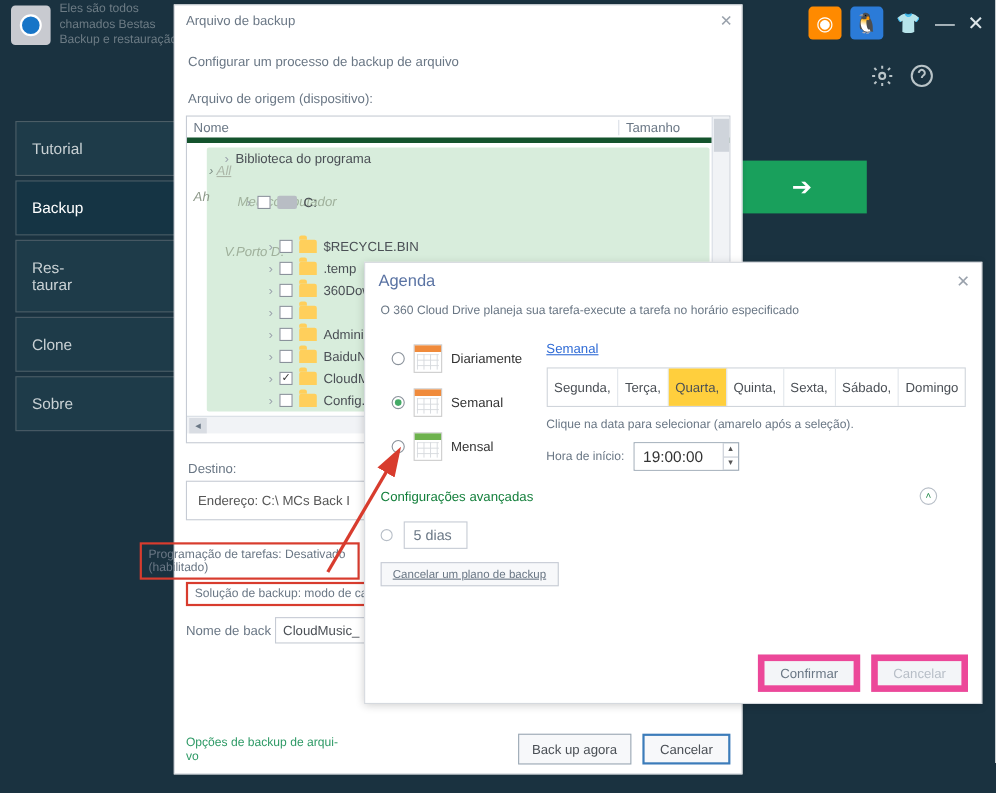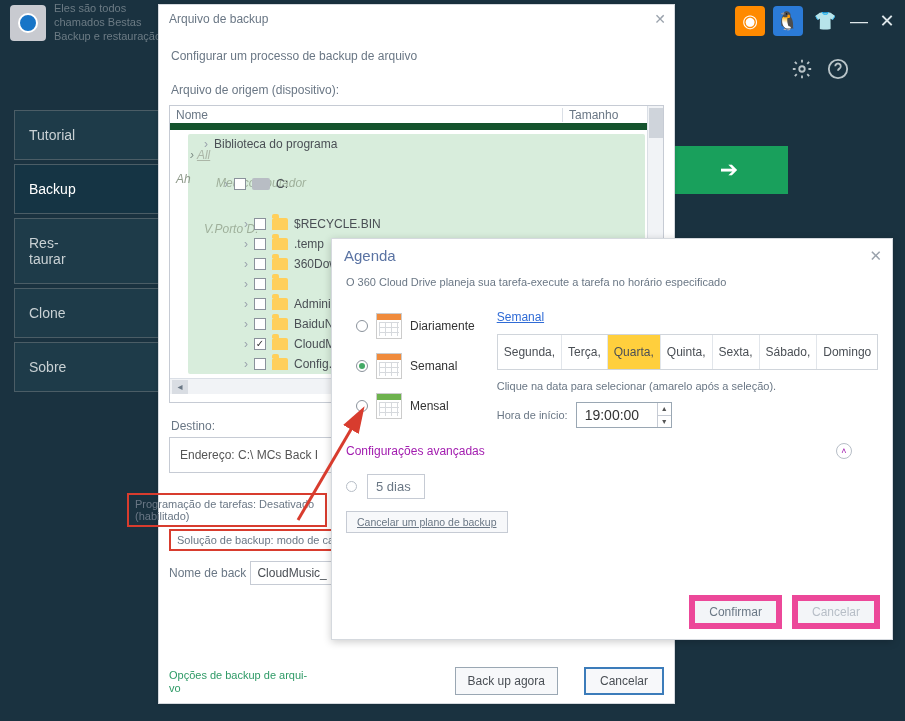--- a/index.html
+++ b/index.html
@@ -28,21 +28,21 @@
     .go-btn { position:absolute; left:670px; top:146px; width:118px; height:48px; background:#19a05c; display:flex; align-items:center; justify-content:center; }
     .go-btn .arr { color:#fff; font-size:22px; }
 
     
     .dlg1 { position:absolute; left:158px; top:4px; width:517px; height:700px; background:#fff; border:1px solid #d5d9de; box-shadow:0 0 4px rgba(0,0,0,0.15); }
     .dlg1-header { height:30px; padding:7px 10px; color:#6a7785; font-size:12px; position:relative; }
     .dlg1-header .close { position:absolute; right:8px; top:6px; color:#9aa2ac; font-size:14px; }
     .dlg1-body { padding:8px 10px; }
     .dlg1 .section-label { color:#6a7785; margin:6px 0 8px 2px; }
     .tree-box { border:1px solid #c6cbd4; height:298px; position:relative; margin-bottom:12px; background:#fff; }
-    .tree-head { display:flex; border-bottom:7px solid #14532d; color:#6a7785; font-size:12px; height:24px; align-items:center; }
+    .tree-head { display:flex; border-bottom:5px solid #14532d; color:#6a7785; font-size:12px; height:24px; align-items:center; }
     .tree-head .c1 { flex:1; padding-left:6px; border-right:1px solid #dadfe6; }
     .tree-head .c2 { width:100px; padding-left:6px; }
     .tree-body { position:relative; height:248px; overflow:hidden; }
     .ghost { position:absolute; left:18px; right:18px; top:4px; height:240px; background:#d8eddc; border-radius:2px; z-index:0; }
     .ghost-lines { position:absolute; left:26px; top:14px; color:#abb6a7; font-style:italic; font-size:12px; line-height:22px; z-index:0; }
     .rows { position:relative; z-index:1; margin-top:4px; }
     .row { display:flex; align-items:center; height:20px; padding-left:70px; font-size:12px; color:#4a4f55; }
     .row.top { padding-left:30px; }
     .row.sub { padding-left:50px; }
     .chev { width:12px;color:#9aa2ac; display:inline-block; text-align:center; margin-right:2px;}
@@ -61,21 +61,21 @@
 
     .red-box { border:2px solid #d83c2e; padding:3px 6px; color:#6a7785; font-size:11px; }
     .red-box.one { position:absolute; left:-42px; width:200px; }
 
     .backup-name { display:flex; align-items:center; gap:4px; margin-top:10px; }
     .backup-name label { color:#6a7785; }
     .backup-name input { flex:1; border:1px solid #c6cbd4; padding:4px 6px; font-size:12px; color:#4a4f55; }
 
     .dlg1-footer { position:absolute; bottom:8px; left:10px; right:10px; display:flex; align-items:flex-end; }
     .opts-link { color:#2e9a66; font-size:11px; line-height:1.2; }
-    .footer-btns { margin-left:auto; display:flex; gap:26px;justify-content:space-between; }
+    .footer-btns { margin-left:auto; display:flex; gap:10px;justify-content:space-between; }
     .btn { border:1px solid #9aa7b3; background:#f7f8fa; color:#4a4f55; padding:5px 12px; font-size:12px;}
     .btn.cancel { border:2px solid #3c7cba; padding:5px 14px; }
 
     
     .red-arrow { position:absolute; left:290px; top:400px; z-index:50; pointer-events:none; }
 
     
     .dlg2 { position:absolute; left:331px; top:238px; width:562px; height:402px; background:#fff; border:1px solid #d5d9de; box-shadow:0 2px 8px rgba(0,0,0,0.2); z-index:40; }
     .dlg2-header { padding:8px 12px; color:#5a73a3; font-size:15px; position:relative; }
     .dlg2-header .close { position:absolute; right:10px; top:8px; color:#9aa2ac; }
@@ -102,21 +102,21 @@
     .comma { padding:10px 0 10px 0; color:#4a4f55; }
     .hint { color:#6a7785; font-size:11px; margin-bottom:10px; }
     .time-row { display:flex; align-items:center; gap:8px; }
     .time-row label { color:#6a7785; font-size:11px; }
     .time-input { display:flex; border:1px solid #9aa7b3; }
     .time-input input { border:none; padding:4px 8px; font-size:14px; width:80px; color:#333; }
     .spin { width:14px; display:flex; flex-direction:column; border-left:1px solid #c6cbd4; }
     .spin div { flex:1; font-size:7px; display:flex; align-items:center; justify-content:center; color:#555; }
     .spin div:first-child{border-bottom:1px solid #c6cbd4;}
 
-    .adv { padding:10px 14px 4px; display:flex; align-items:center; color:#a21caf; font-size:12px; position:relative;}
+    .adv { padding:10px 14px 4px; display:flex; align-items:center; color:#15803d; font-size:12px; position:relative;}
     .adv .expander { position:absolute; right:40px; width:16px;height:16px;border:1px solid #b7bec7;border-radius:50%; display:flex;align-items:center;justify-content:center; font-size:9px;}
     .adv-body { padding:6px 14px; color:#8a929b; font-size:10.5px; }
     .adv-row { display:flex; align-items:center; gap:10px; margin:6px 0; }
     .adv-row .rb { width:11px;height:11px;border:1px solid #b7bec7;border-radius:50%;}
     .adv-inp { border:1px solid #c6cbd4; padding:4px 8px; color:#6a7785; width:58px; font-size:13px;}
     .cancel-plan { border:1px solid #c6cbd4; background:#f7f8fa; padding:4px 10px; color:#6a7785; display:inline-block; margin-top:6px;text-decoration:underline;}
 
     .dlg2-footer { position:absolute; bottom:10px; right:12px; display:flex; gap:10px; }
     .btn2 { border:6px solid #ec4899; background:#f3f5f8; padding:4px 14px; font-size:12px; color:#6a7785; }
     .btn2.disabled { color:#b7bec7; }

